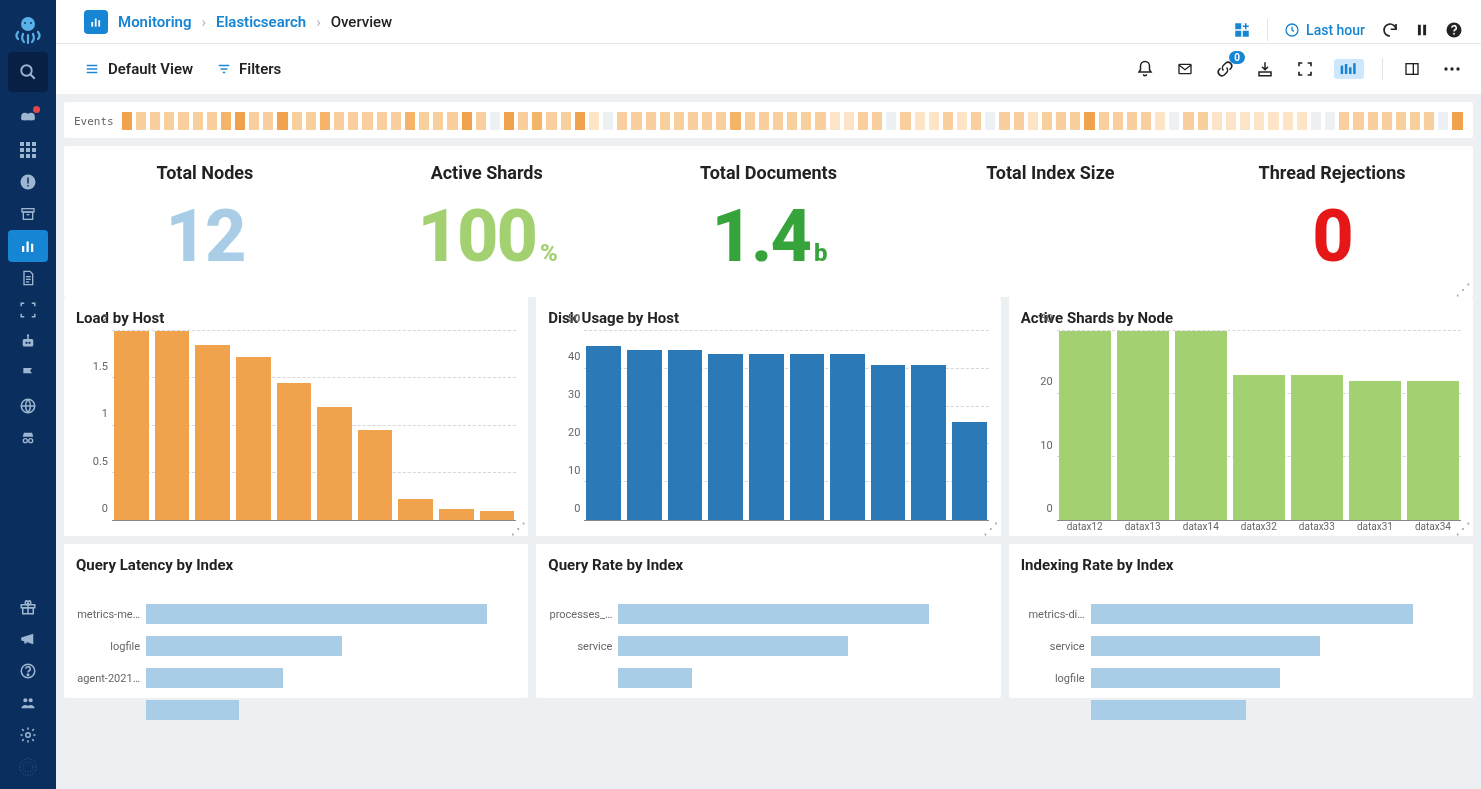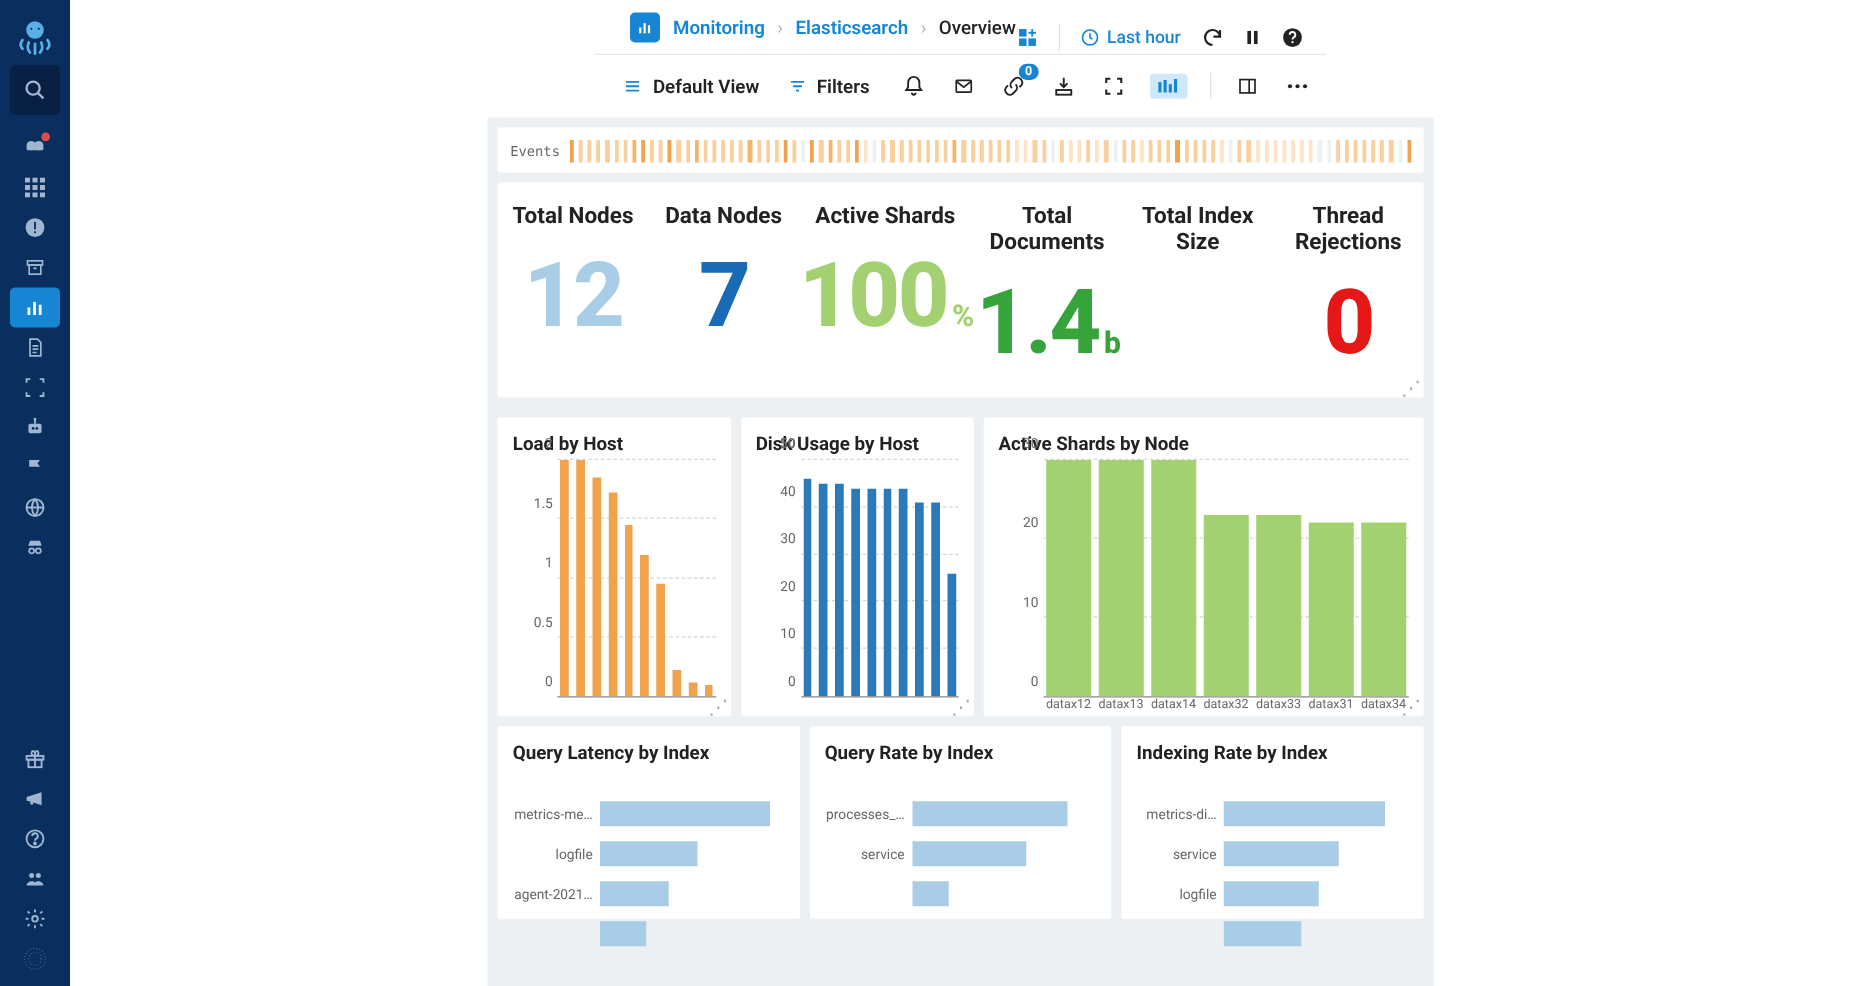--- a/index.html
+++ b/index.html
@@ -9,21 +9,21 @@
   
   .nav-rail { width:56px; height:789px; background:#0a2f5e; display:flex; flex-direction:column; align-items:center; padding:6px 0; }
   .nav-rail .logo { width:44px; height:44px; display:flex; align-items:center; justify-content:center; }
   .nav-rail .search { width:40px; height:40px; margin:2px 0 10px; background:#072043; border-radius:4px; display:flex; align-items:center; justify-content:center; }
   .nav-rail .item { width:40px; height:32px; display:flex; align-items:center; justify-content:center; position:relative; }
   .nav-rail .item.active { background:#1685d3; border-radius:4px; }
   .nav-rail .item .dot { position:absolute; top:4px; right:8px; width:7px; height:7px; background:#e24949; border-radius:50%; }
   .nav-rail .spacer { flex:1; }
 
   
-  .main { flex:1; display:flex; flex-direction:column; height:789px;align-items:center; }
+  .main { flex:1; display:flex; flex-direction:column; height:789px; }
 
   
   .hdr1 { height:44px; border-bottom:1px solid #e4e7ea; display:flex; align-items:center; padding:0 18px 0 28px; }
   .crumb-area { display:flex; align-items:center; gap:10px; font-size:15px; }
   .crumb-chip { width:24px; height:24px; border-radius:4px; background:#1685d3; display:flex; align-items:center; justify-content:center; }
   .crumb-link { color:#1685d3; font-weight:600; }
   .crumb-sep { color:#aab5c0; }
   .crumb-leaf { color:#222; font-weight:500; }
   .hdr1 .right { margin-left:auto; display:flex; align-items:center; gap:16px;margin-top:16px; }
   .add-widget { color:#1685d3; }
@@ -41,21 +41,21 @@
   
   .content { flex:1; background:#edf0f3; padding:8px 8px 0 8px; overflow:hidden; }
 
   
   .events-panel { background:#fff; border-radius:2px; padding:10px 10px 8px 10px; margin-bottom:8px; }
   .events-row { display:flex; align-items:center; gap:4px; }
   .events-label { font-family:monospace; font-size:11px; color:#666; margin-right:4px; }
   .ev-cell { height:18px; flex:1; }
 
   
-  .metrics-panel { background:#fff; border-radius:2px; padding:16px 0 24px 0; margin-bottom:16px; position:relative; }
+  .metrics-panel { background:#fff; border-radius:2px; padding:16px 0 24px 0; margin-bottom:0; position:relative; }
   .metrics-row { display:flex; }
   .metric { flex:1; text-align:center; }
   .metric-title { font-size:18px; font-weight:700; color:#222; margin-bottom:18px; }
   .metric-value { font-size:72px; font-weight:800; line-height:1; letter-spacing:-2px; }
   .metric-unit { font-size:24px; font-weight:800; margin-left:4px; }
   .c-lightblue { color:#a9cde6; }
   .c-blue { color:#1a6bb5; }
   .c-green { color:#a3d171; }
   .c-darkgreen { color:#37a33b; }
   .c-pink { color:#f5a3a3; }
@@ -473,24 +473,20 @@
         </div>
     </div>
 
     <div class="metrics-panel">
       <div class="metrics-row" id="metrics-row">
           <div class="metric">
             <div class="metric-title">Total Nodes</div>
             <div class="metric-value c-lightblue"><span>12</span></div>
           </div>
           <div class="metric">
-            <div class="metric-title">Data Nodes</div>
-            <div class="metric-value c-blue"><span>7</span></div>
-          </div>
-          <div class="metric">
             <div class="metric-title">Active Shards</div>
             <div class="metric-value c-green"><span>100</span><span class="metric-unit">%</span></div>
           </div>
           <div class="metric">
             <div class="metric-title">Total Documents</div>
             <div class="metric-value c-darkgreen"><span>1.4</span><span class="metric-unit">b</span></div>
           </div>
           <div class="metric">
             <div class="metric-title">Total Index Size</div>
           </div>

